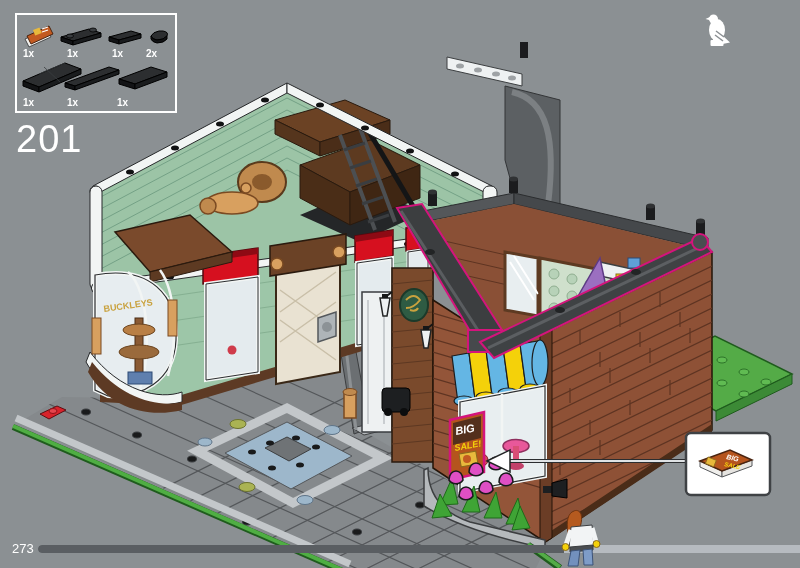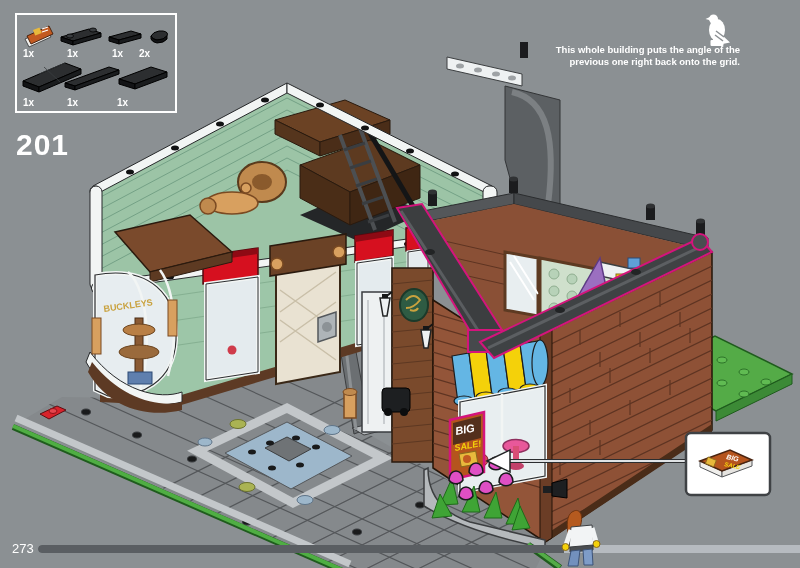--- a/index.html
+++ b/index.html
@@ -4,22 +4,22 @@
 <style>
   html,body{margin:0;padding:0;background:#8b9093;}
   .stage{position:relative;width:800px;height:568px;overflow:hidden;
          font-family:"Liberation Sans",sans-serif;background:#8b9093;}
   .scene{position:absolute;left:0;top:0;}
   
   .parts-panel{position:absolute;left:15px;top:13px;width:162px;height:100px;
                border:2px solid #ffffff;box-sizing:border-box;}
   .parts-panel .qty{position:absolute;color:#ffffff;font-size:10px;font-weight:bold;}
   
-  .step-number{position:absolute;left:16px;top:128px;color:#ffffff;
-               font-size:30px;font-weight:700;letter-spacing:1px;}
+  .step-number{position:absolute;left:16px;top:118px;color:#ffffff;
+               font-size:38px;font-weight:400;letter-spacing:1px;}
   
   .hint{position:absolute;right:60px;top:44px;text-align:right;color:#ffffff;
         font-size:9.5px;line-height:12px;font-weight:600;}
   .bird{position:absolute;left:703px;top:11px;}
   
   .progress-track{position:absolute;left:38px;top:545px;width:762px;height:8px;
                   background:#b6bbc0;border-radius:4px 0 0 4px;}
   .progress-fill{height:100%;background:#5a5e62;border-radius:4px 0 0 4px;width:69%;}
   .page-number{position:absolute;left:12px;top:541px;color:#ffffff;font-size:13px;}
   .minifig{position:absolute;left:560px;top:503px;}
@@ -451,43 +451,39 @@
 
       <g transform="translate(102,44)">
         <polygon points="0,20 32,8 48,13 16,25" fill="#2c2e30" stroke="#000" stroke-width="1"></polygon>
         <polygon points="0,20 16,25 16,30 0,25" fill="#121315" stroke="#000" stroke-width="1"></polygon>
         <polygon points="16,25 48,13 48,18 16,30" fill="#1a1c1e" stroke="#000" stroke-width="1"></polygon>
       </g>
     </svg>
     <span class="qty" style="left:6px;top:33px">1x</span>
     <span class="qty" style="left:50px;top:33px">1x</span>
     <span class="qty" style="left:95px;top:33px">1x</span>
-    <span class="qty" style="left:122px;top:33px">2x</span>
+    <span class="qty" style="left:129px;top:33px">2x</span>
     <span class="qty" style="left:6px;top:82px">1x</span>
     <span class="qty" style="left:50px;top:82px">1x</span>
     <span class="qty" style="left:100px;top:82px">1x</span>
   </div>
 
   <div class="step-number">201</div>
 
   <svg class="bird" width="30" height="38" viewBox="0 0 30 38">
     <g fill="#ffffff">
       <ellipse cx="14" cy="19" rx="8" ry="11"></ellipse>
       <circle cx="10.5" cy="8" r="4.5"></circle>
       <path d="M8,5.5 L2.5,8 L8,9.5 Z"></path>
       <path d="M17,22 L27,31.5 L19.5,33 Z"></path>
       <rect x="7.5" y="29" width="13" height="6" rx="1"></rect>
       <rect x="10" y="26" width="8" height="6"></rect>
     </g>
     <path d="M13,20 L21,26 M12,24 L20,30" stroke="#8b9093" stroke-width="1.5"></path>
   </svg>
-  <div class="hint">
-    <div>This whole building puts the angle of the</div>
-    <div>previous one right back onto the grid.</div>
-  </div>
 
   <div class="page-number">273</div>
   <div class="progress-track">
     <div class="progress-fill" style="width: 69%;"></div>
   </div>
 
   <svg class="minifig" width="46" height="64" viewBox="0 0 46 64">
     <g stroke="#3a3d40" stroke-width="1">
       <path d="M14,8 C8,10 6,18 8,30 L10,44 L15,43 L14,32 C20,28 23,18 21,11 C19,7 16,7 14,8 Z" fill="#b55a1f" stroke="#6e3410"></path>
       <polygon points="11,24 32,22 34,43 9,45" fill="#f2f4f5"></polygon>

